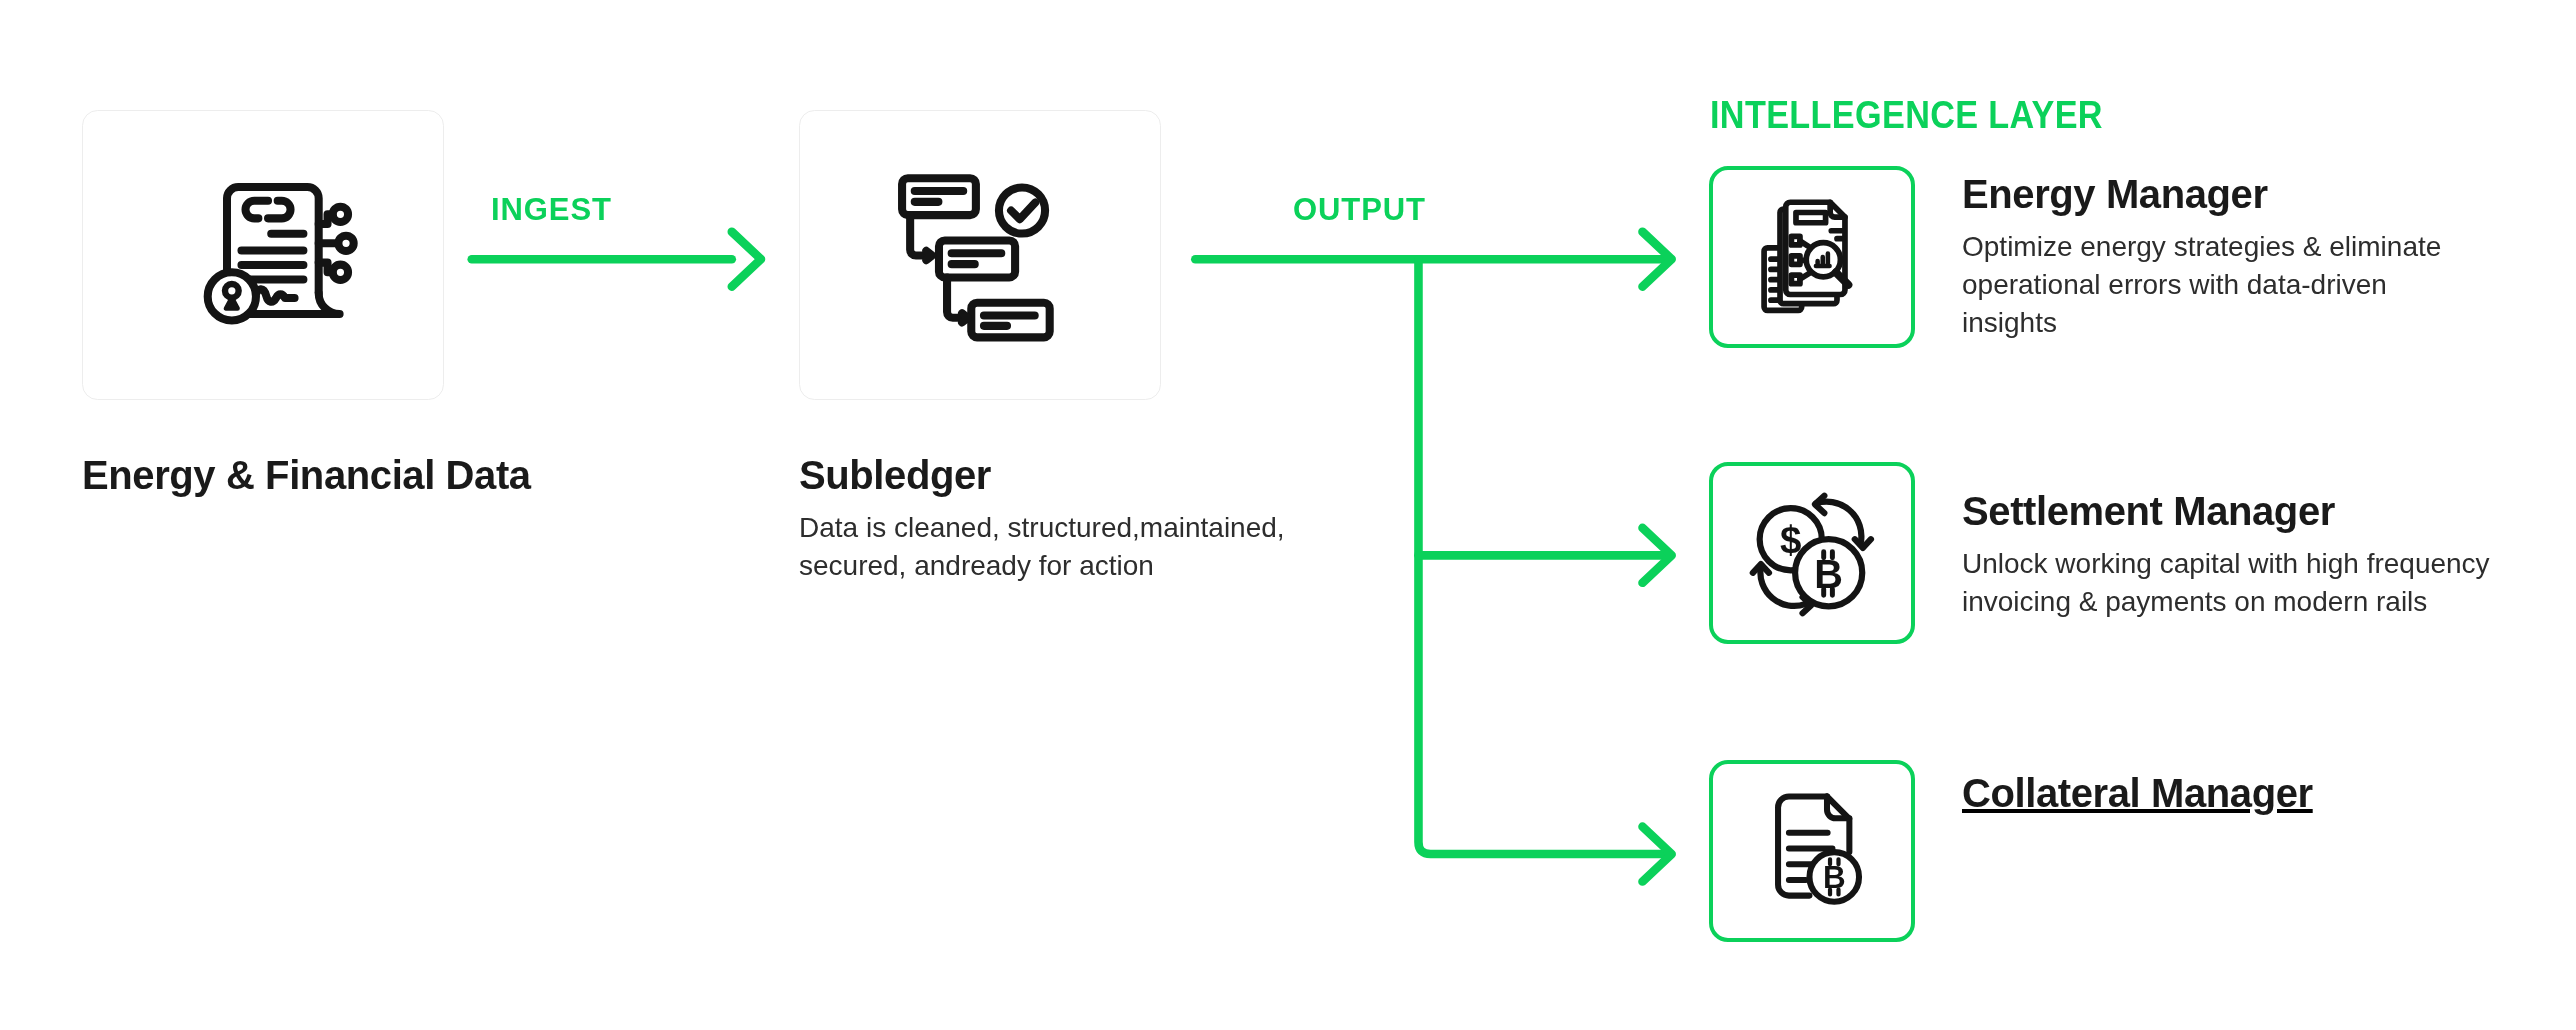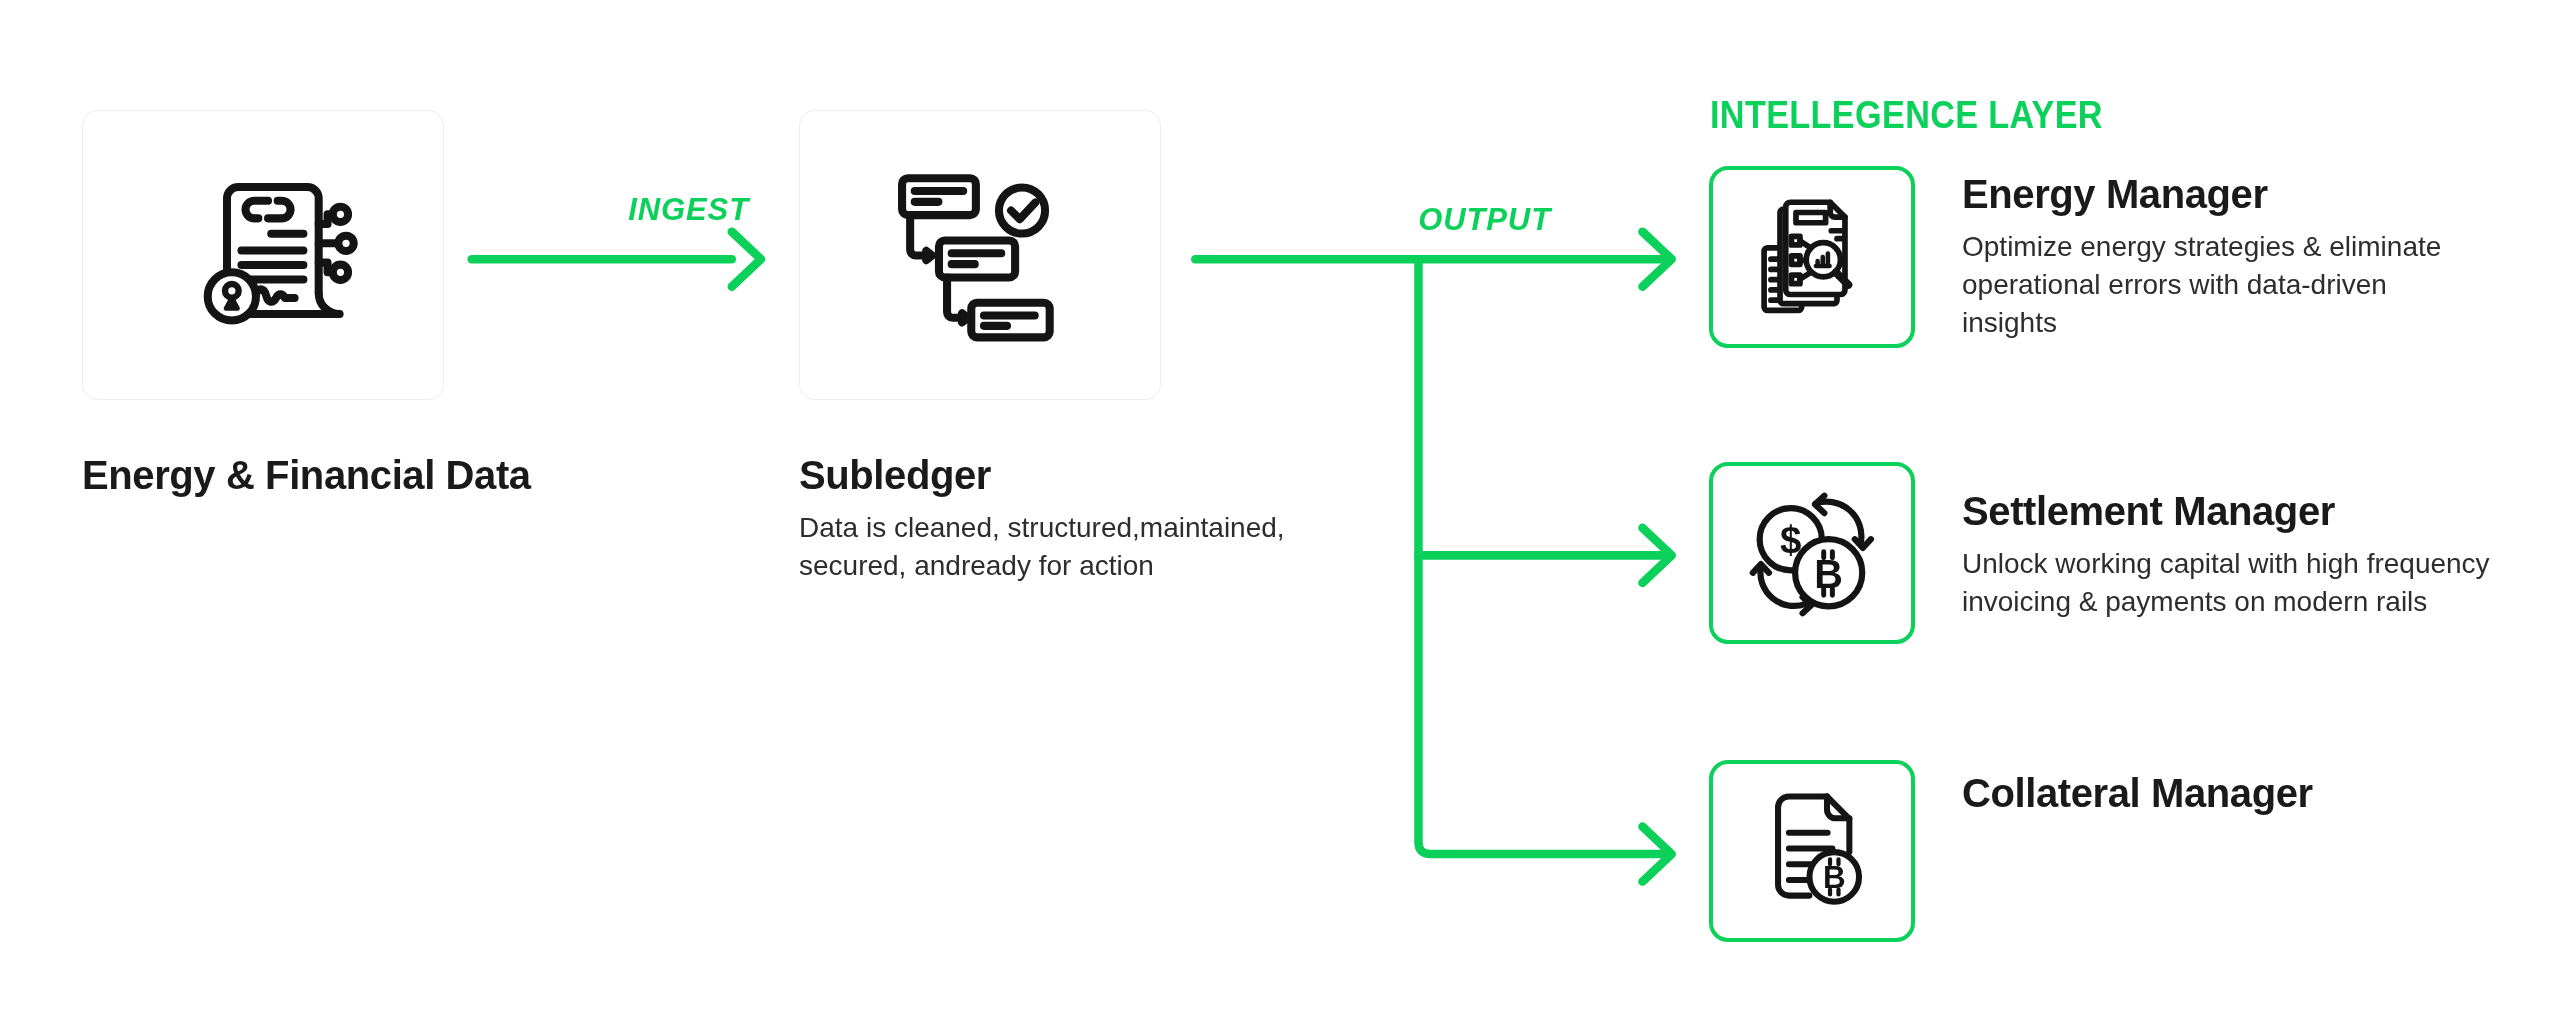--- a/index.html
+++ b/index.html
@@ -38,28 +38,28 @@
     margin:0 0 12px 0;letter-spacing:-0.4px;line-height:1.1;
   }
   .block p{
     font-size:28px;line-height:1.36;color:var(--body-text);
     margin:0;white-space:pre-line;
   }
   #src-text{left:82px;top:453px;width:550px;}
   #sub-text{left:799px;top:453px;width:584px;}
   #info-0{left:1962px;top:172px;width:601px;}
   #info-1{left:1962px;top:489px;width:618px;}
-  #info-2{left:1962px;top:771px;width:601px;}
+  #info-2{left:1962px;top:771px;width:601px;text-decoration:underline;}
   
   .flow-label{
-    font-size:31px;font-weight:800;font-style:italic;letter-spacing:0.9px;
-    color:var(--green);text-align:right;width:258px;line-height:1;
+    font-size:31px;font-weight:800;letter-spacing:0.9px;
+    color:var(--green);text-align:left;width:258px;line-height:1;
   }
   #ingest-label{left:491px;top:194px;}
-  #output-label{left:1293px;top:204px;}
+  #output-label{left:1293px;top:194px;}
   
   #intel-heading{
     left:1710px;top:96px;font-size:38px;font-weight:800;letter-spacing:0.4px;
     color:var(--green);white-space:nowrap;line-height:1;
     transform:scaleX(0.9);transform-origin:left center;
   }
   
   #connectors{position:absolute;left:0;top:0;pointer-events:none;}
   .green-stroke{stroke:var(--green);}
   .ink{stroke:var(--ink);}

